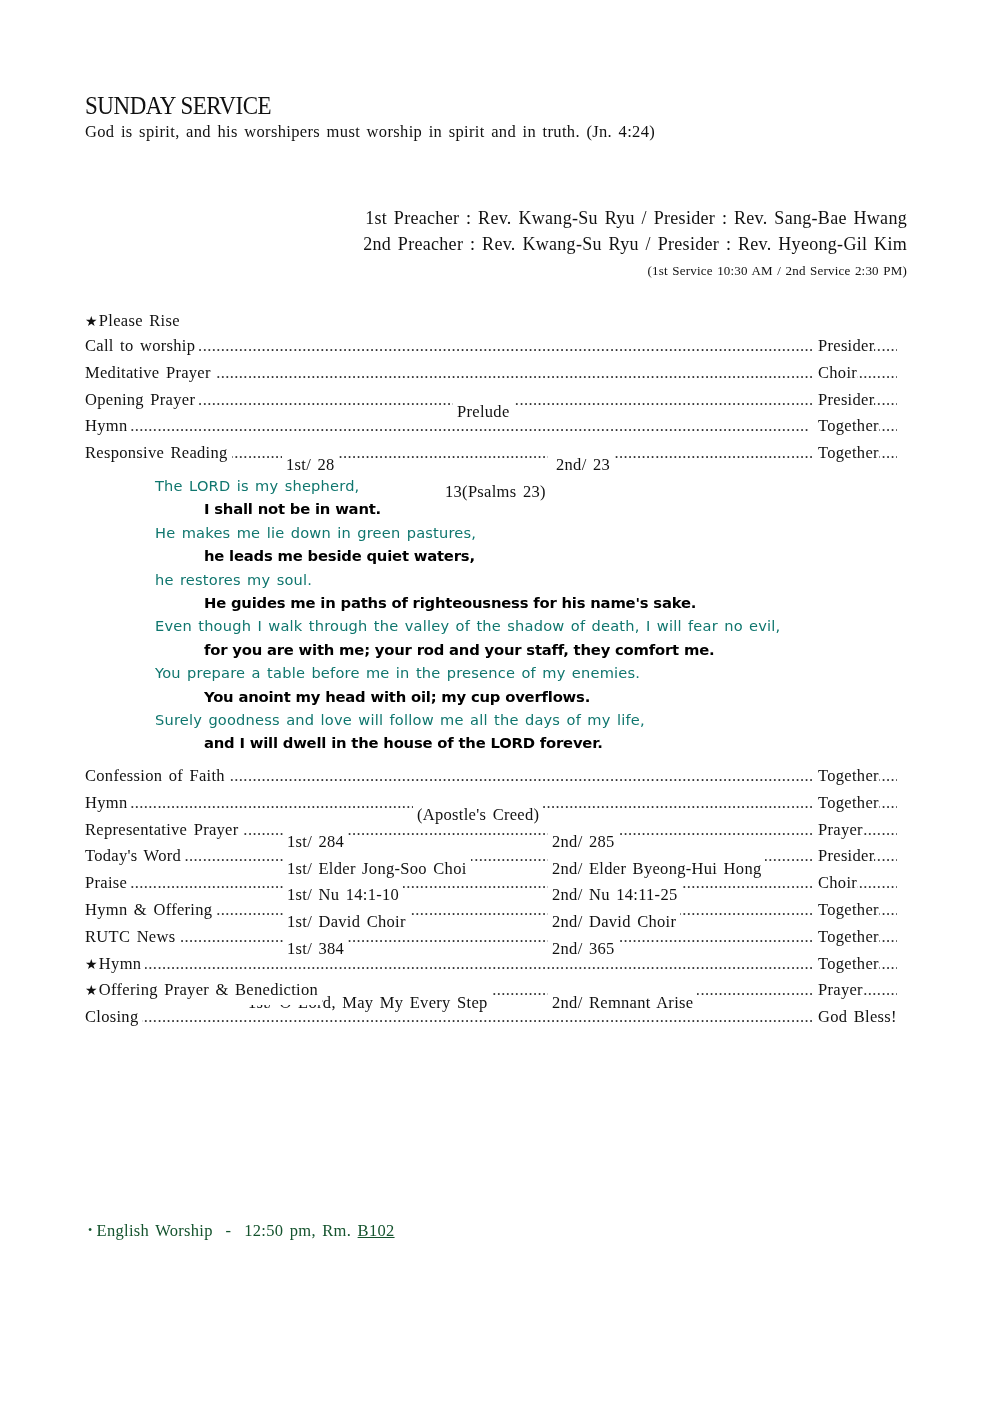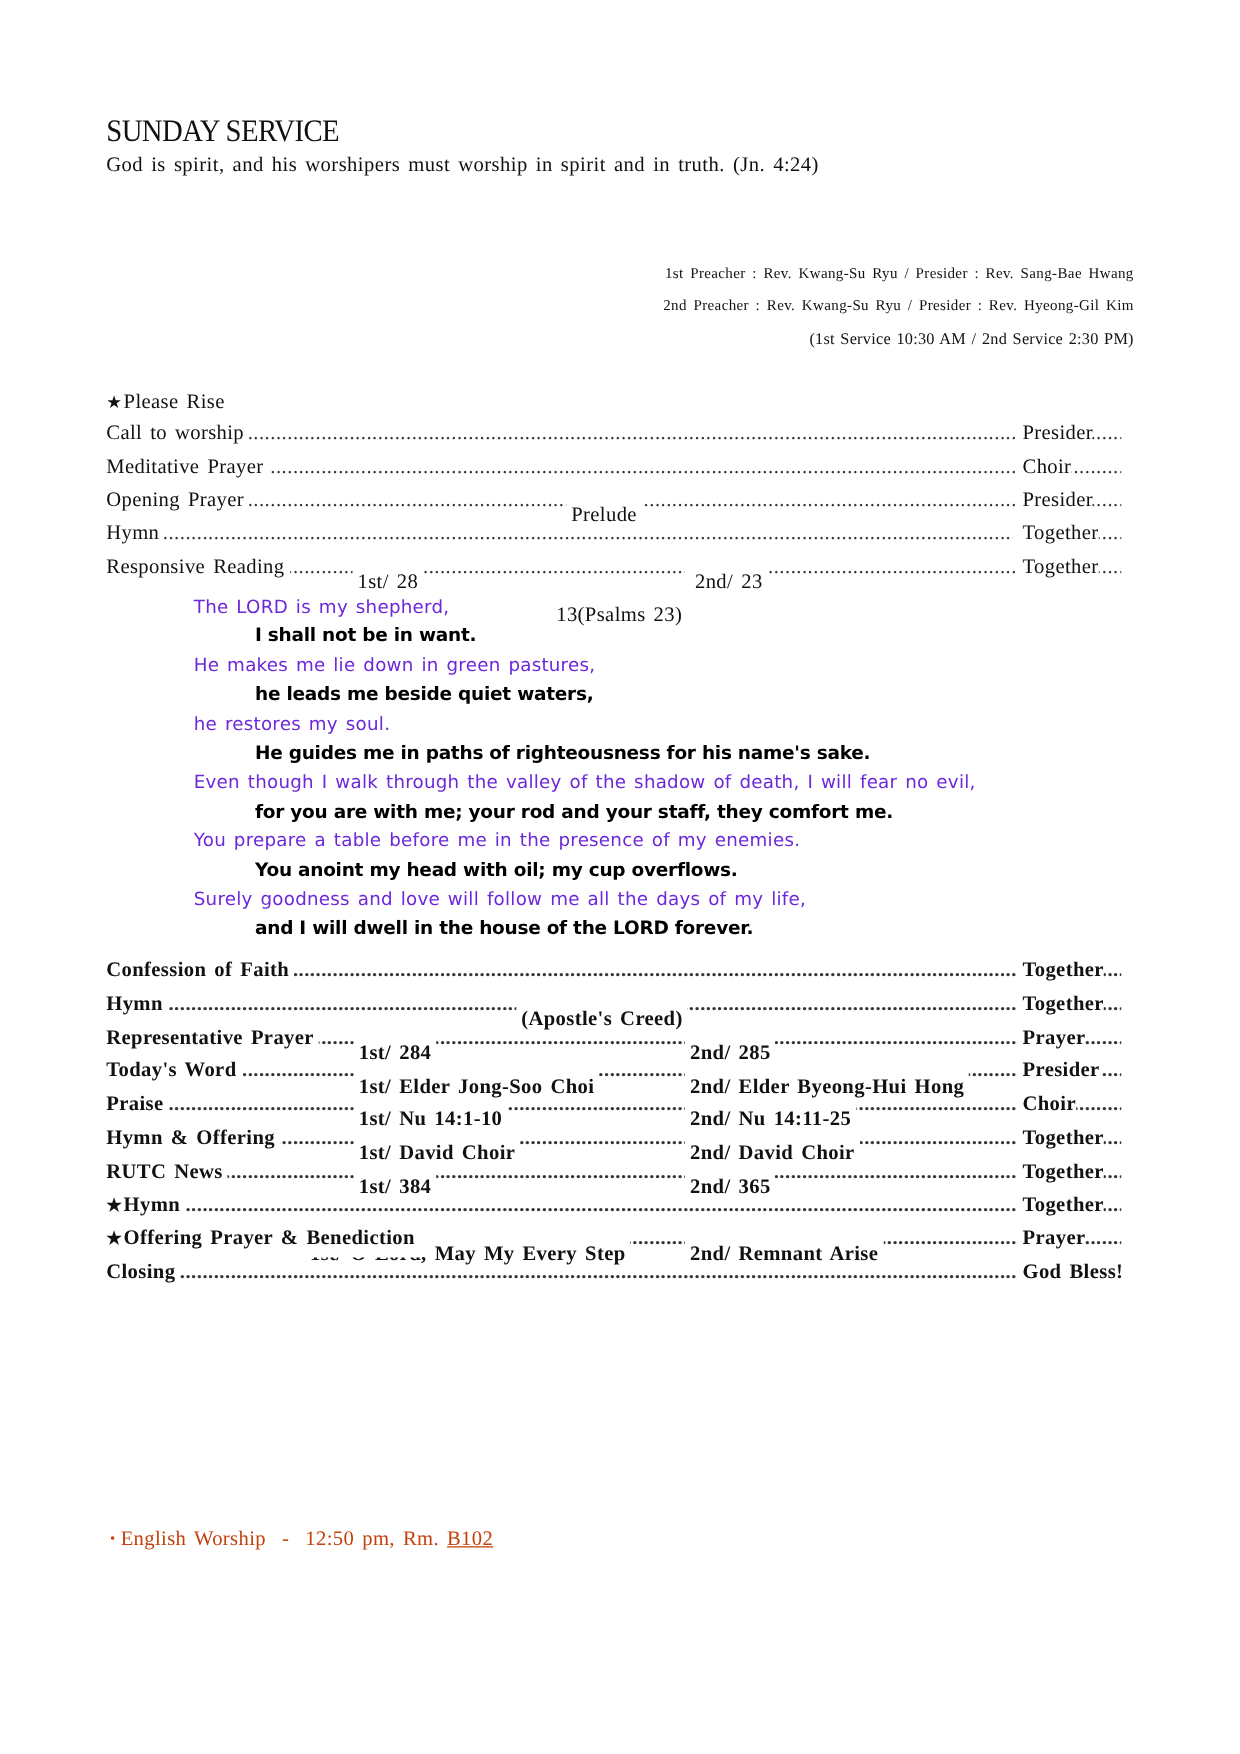--- a/index.html
+++ b/index.html
@@ -18,21 +18,21 @@
     }
     .verse {
       position: absolute; left: 85px; top: 120px;
       font-size: 16.5px; line-height: 24px;
       letter-spacing: 0.35px; word-spacing: 2px;
     }
 
     .preachers {
       position: absolute; right: 85px; top: 206px; text-align: right;
     }
-    .preachers .line { font-size: 12px; line-height: 25.5px; letter-spacing: 0.3px; word-spacing: 2px; white-space: nowrap; margin-left: 26px; }
+    .preachers .line { font-size: 18px; line-height: 25.5px; letter-spacing: 0.3px; word-spacing: 2px; white-space: nowrap; margin-left: 26px; }
     .preachers .times { font-size: 13px; line-height: 28px; letter-spacing: 0.2px; word-spacing: 1px; white-space: nowrap; }
 
     .program { position: absolute; left: 85px; top: 308px; width: 822px; }
     .row {
       position: relative; height: 26.8px; line-height: 26.8px;
       font-size: 16.5px; letter-spacing: 0.3px; word-spacing: 2px;
       white-space: nowrap;
     }
     .row.plain { height: 25px; }
     .cell { position: absolute; top: 0; background: #fff; padding-right: 4px; z-index: 2; }
@@ -46,34 +46,34 @@
       content: "..................................................................................................................................................................................................................................................................................................................................................";
       letter-spacing: 0.4px;
     }
     .star { font-size: 14px; margin-right: 1px; }
 
     .psalm {
       position: absolute; left: 155px; top: 474px; width: 700px;
       font-family: "DejaVu Sans", "Liberation Sans", sans-serif;
     }
     .psalm .p-line { font-size: 14.6px; line-height: 23.4px; white-space: nowrap; }
-    .psalm .reg { font-weight: normal; color: #6d28d9; letter-spacing: 0.2px; word-spacing: 1.5px; }
+    .psalm .reg { font-weight: normal; color: #0f766e; letter-spacing: 0.2px; word-spacing: 1.5px; }
     .psalm .resp { font-weight: bold; margin-left: 49px; color: #000; font-size: 14.8px; letter-spacing: -0.2px; }
 
-    .program2 { position: absolute; left: 85px; top: 763px; width: 822px; font-weight: bold; }
+    .program2 { position: absolute; left: 85px; top: 763px; width: 822px; }
 
     .nextweek {
       position: absolute; right: 85px; top: 1137px; text-align: right;
       font-size: 16.5px; line-height: 26px; letter-spacing: 0.3px; word-spacing: 2px;
     }
     .nextweek div { white-space: nowrap; }
 
     .english {
       position: absolute; left: 88px; top: 1217px;
-      font-size: 16.5px; line-height: 26px; color: #c2410c;
+      font-size: 16.5px; line-height: 26px; color: #14532d;
       letter-spacing: 0.3px; word-spacing: 2px; white-space: nowrap; text-align: right;
     }
     .english .bullet { font-size: 12px; margin-right: 4px; vertical-align: 2px; }
     .english .room { text-decoration: underline; }
   </style>
 </head>
 <body>
 
 <div class="page">
 

